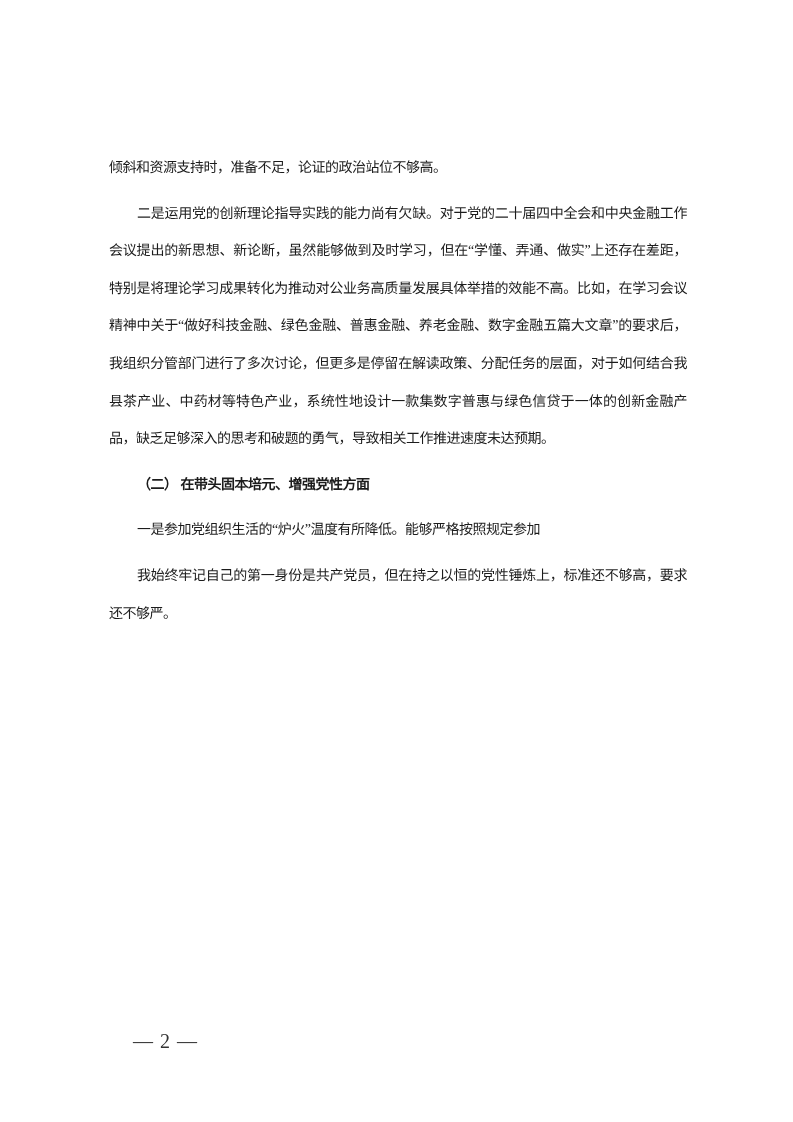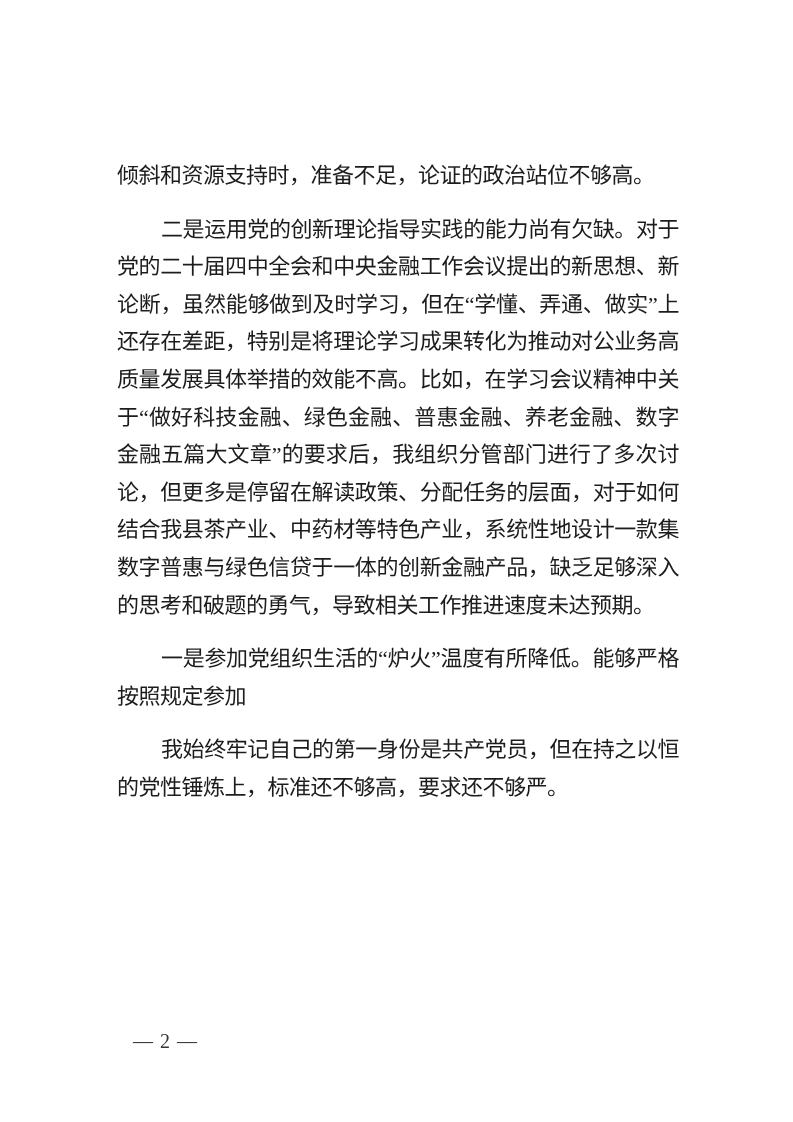--- a/index.html
+++ b/index.html
@@ -20,23 +20,23 @@
     inset: 0;
     background: #ffffff;
   }
   .content {
     position: absolute;
     top: 141px;
     left: 101px;
     width: 594px;
   }
   p.para {
-    margin: 16px;
+    margin: 8px;
     padding: 0;
-    font-size: 22px;
+    font-size: 14px;
     line-height: 37.6px;
     letter-spacing: -0.5px;
     text-align: justify;
     text-justify: inter-character;
     line-break: strict;
     word-break: normal;
   }
   p.indent {
     text-indent: 2em;
   }
@@ -54,18 +54,19 @@
     color: #333333;
   }
 </style>
 </head>
 <body>
 
 <div class="page">
   <div class="content">
     <p class="para">倾斜和资源支持时，准备不足，论证的政治站位不够高。</p>
     <p class="para indent">二是运用党的创新理论指导实践的能力尚有欠缺。对于党的二十届四中全会和中央金融工作会议提出的新思想、新论断，虽然能够做到及时学习，但在“学懂、弄通、做实”上还存在差距，特别是将理论学习成果转化为推动对公业务高质量发展具体举措的效能不高。比如，在学习会议精神中关于“做好科技金融、绿色金融、普惠金融、养老金融、数字金融五篇大文章”的要求后，我组织分管部门进行了多次讨论，但更多是停留在解读政策、分配任务的层面，对于如何结合我县茶产业、中药材等特色产业，系统性地设计一款集数字普惠与绿色信贷于一体的创新金融产品，缺乏足够深入的思考和破题的勇气，导致相关工作推进速度未达预期。</p>
+    <p class="para heading">（二） 在带头固本培元、增强党性方面</p>
     <p class="para indent">一是参加党组织生活的“炉火”温度有所降低。能够严格按照规定参加</p>
     <p class="para indent">我始终牢记自己的第一身份是共产党员，但在持之以恒的党性锤炼上，标准还不够高，要求还不够严。</p>
   </div>
 
   <div class="footer">— 2 —</div>
 </div>
 
 </body></html>

